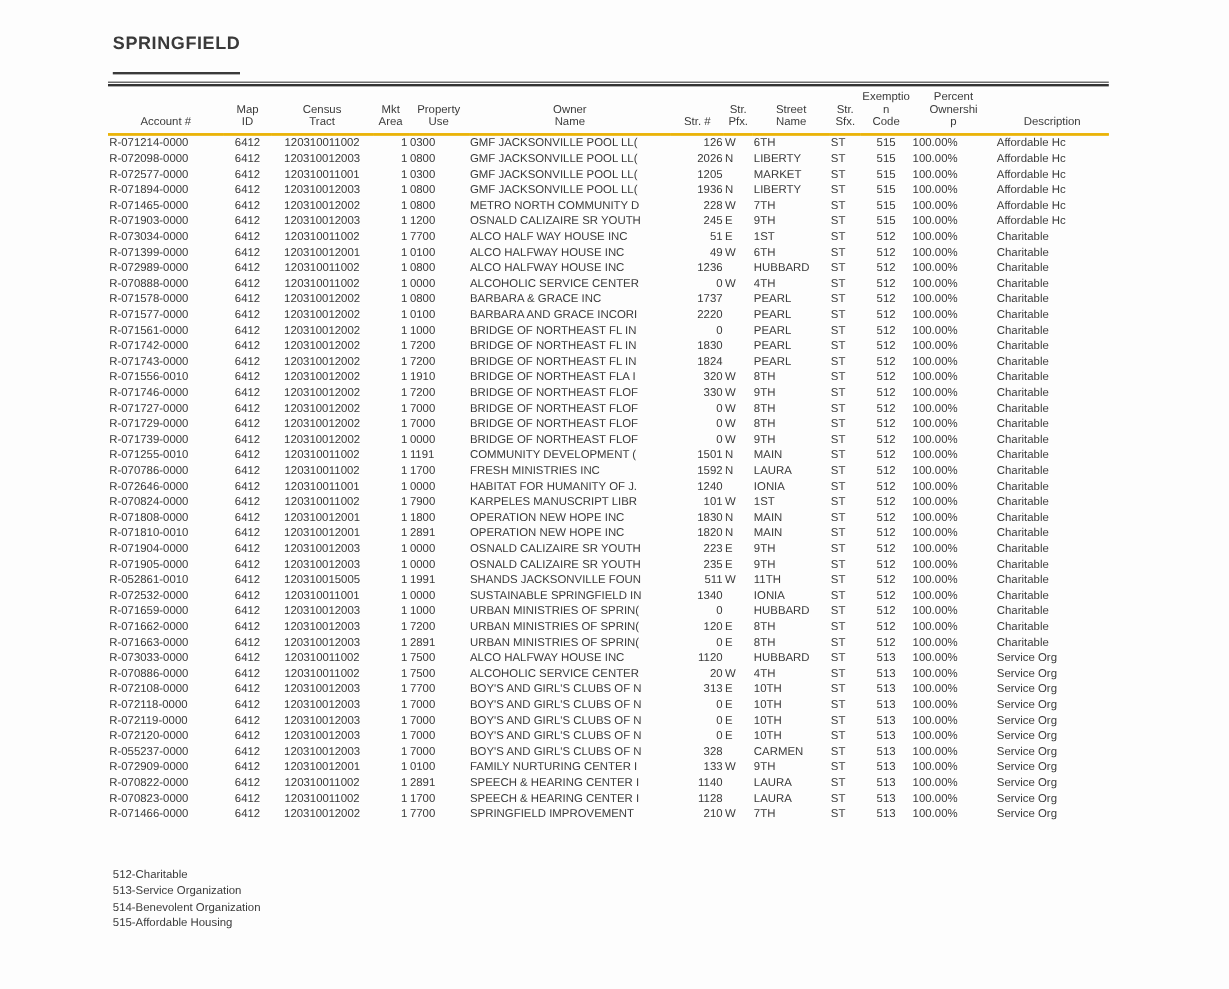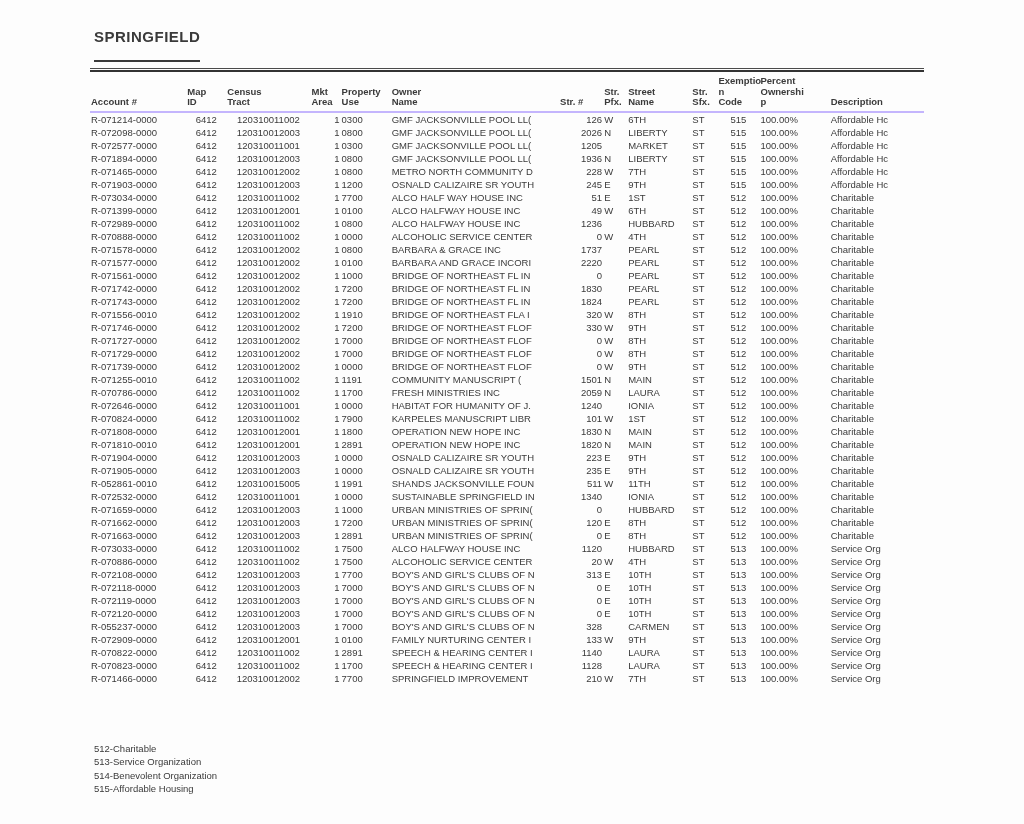--- a/index.html
+++ b/index.html
@@ -32,25 +32,25 @@
     border-bottom:2px solid #333333;
   }
   table.grid {
     width:834px;
     border-collapse:collapse;
     table-layout:fixed;
     margin-top:2px;
   }
   table.grid th {
     vertical-align:bottom;
-    font-size:9.5px; font-weight:bold;
+    font-size:9.5px; font-weight:normal;
     line-height:10.5px;
     padding:2px 1px 3px 1px;
-    border-bottom:2px solid #c4b5fd;
-    text-align:left;
+    border-bottom:2px solid #eab308;
+    text-align:center;
     white-space:nowrap;
   }
   table.grid td {
     font-size:9.5px;
     line-height:13px;
     height:13px;
     padding:0 1px;
     white-space:nowrap;
     overflow:hidden;
   }
@@ -67,21 +67,21 @@
   .c-street   { width:64px;  text-align:left; padding-left:4px; }
   .c-sfx      { width:26px;  text-align:left; }
   .c-code     { width:42px;  text-align:center; }
   .c-percent  { width:70px;  text-align:left; }
   .c-desc     { width:94px;  text-align:left; padding-left:5px; }
   th.c-account{ text-align:center; }
   th.c-owner  { text-align:center; }
   th.c-use    { text-align:center; }
   th.c-desc   { text-align:left; }
   .legend {
-    margin-top:57px;
+    margin-top:38px;
     margin-left:4px;
     font-size:9.5px;
     line-height:13.5px;
   }
 </style>
 </head>
 <body>
 
 <div class="page">
   <div class="scan">
@@ -406,37 +406,37 @@
             <td class="c-code">512</td>
             <td class="c-percent">100.00%</td>
             <td class="c-desc">Charitable</td>
           </tr>
           <tr>
             <td class="c-account">R-071255-0010</td>
             <td class="c-map">6412</td>
             <td class="c-census">120310011002</td>
             <td class="c-mkt">1</td>
             <td class="c-use">1191</td>
-            <td class="c-owner">COMMUNITY MANUSCRIPT (</td>
+            <td class="c-owner">COMMUNITY DEVELOPMENT (</td>
             <td class="c-strnum">1501</td>
             <td class="c-pfx">N</td>
             <td class="c-street">MAIN</td>
             <td class="c-sfx">ST</td>
             <td class="c-code">512</td>
             <td class="c-percent">100.00%</td>
             <td class="c-desc">Charitable</td>
           </tr>
           <tr>
             <td class="c-account">R-070786-0000</td>
             <td class="c-map">6412</td>
             <td class="c-census">120310011002</td>
             <td class="c-mkt">1</td>
             <td class="c-use">1700</td>
             <td class="c-owner">FRESH MINISTRIES INC</td>
-            <td class="c-strnum">2059</td>
+            <td class="c-strnum">1592</td>
             <td class="c-pfx">N</td>
             <td class="c-street">LAURA</td>
             <td class="c-sfx">ST</td>
             <td class="c-code">512</td>
             <td class="c-percent">100.00%</td>
             <td class="c-desc">Charitable</td>
           </tr>
           <tr>
             <td class="c-account">R-072646-0000</td>
             <td class="c-map">6412</td>

